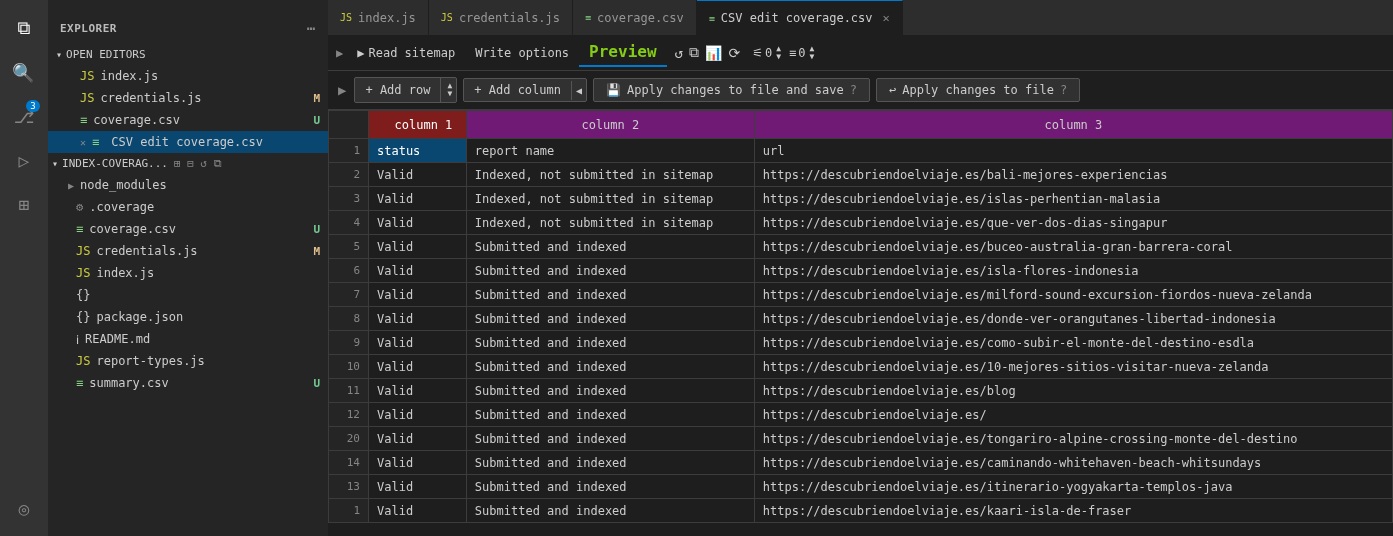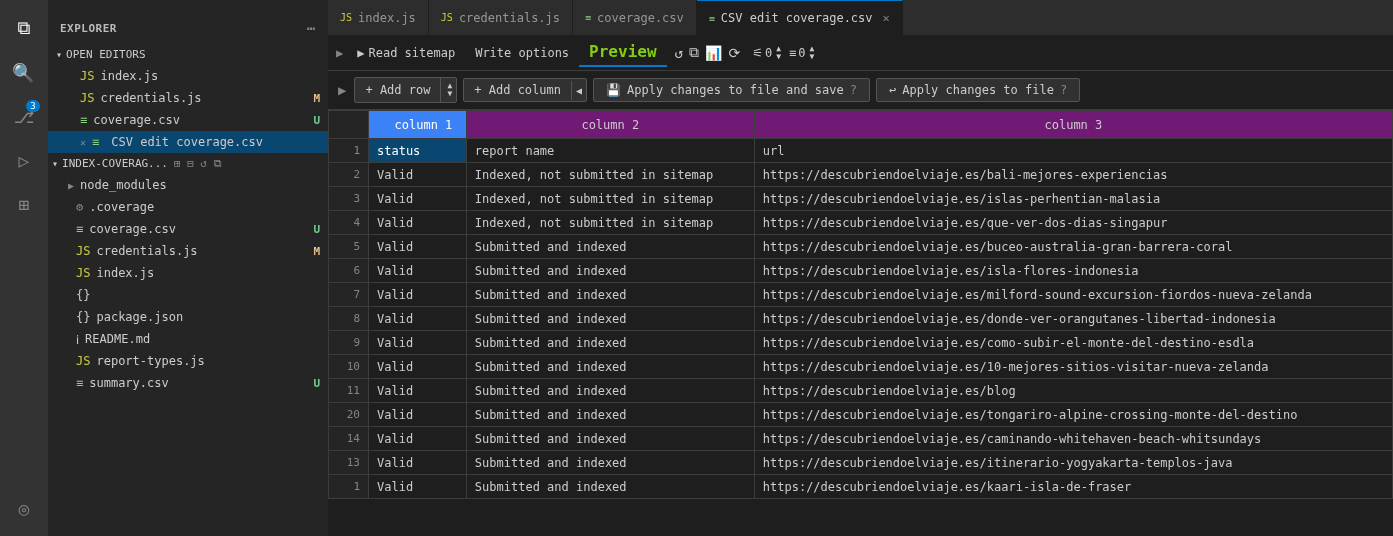--- a/index.html
+++ b/index.html
@@ -301,21 +301,21 @@
       height: 28px;
       position: sticky;
       top: 0;
       z-index: 2;
     }
     thead tr th:first-child {
       width: 40px;
       background: #252526;
     }
     thead tr th.col-selected {
-      background: #3b82f6;
+      background: #7f1d1d;
       color: #ffffff;
       padding-left: 20px;
     }
     tbody tr td {
       border: 1px solid #3c3c3c;
       padding: 3px 8px;
       height: 24px;
       white-space: nowrap;
       color: #cccccc;
     }
@@ -608,20 +608,26 @@
             <td>Submitted and indexed</td>
             <td>https://descubriendoelviaje.es/10-mejores-sitios-visitar-nueva-zelanda</td>
           </tr>
           <tr>
             <td>11</td>
             <td>Valid</td>
             <td>Submitted and indexed</td>
             <td>https://descubriendoelviaje.es/blog</td>
           </tr>
           <tr>
+            <td>12</td>
+            <td>Valid</td>
+            <td>Submitted and indexed</td>
+            <td>https://descubriendoelviaje.es/</td>
+          </tr>
+          <tr>
             <td>20</td>
             <td>Valid</td>
             <td>Submitted and indexed</td>
             <td>https://descubriendoelviaje.es/tongariro-alpine-crossing-monte-del-destino</td>
           </tr>
           <tr>
             <td>14</td>
             <td>Valid</td>
             <td>Submitted and indexed</td>
             <td>https://descubriendoelviaje.es/caminando-whitehaven-beach-whitsundays</td>

